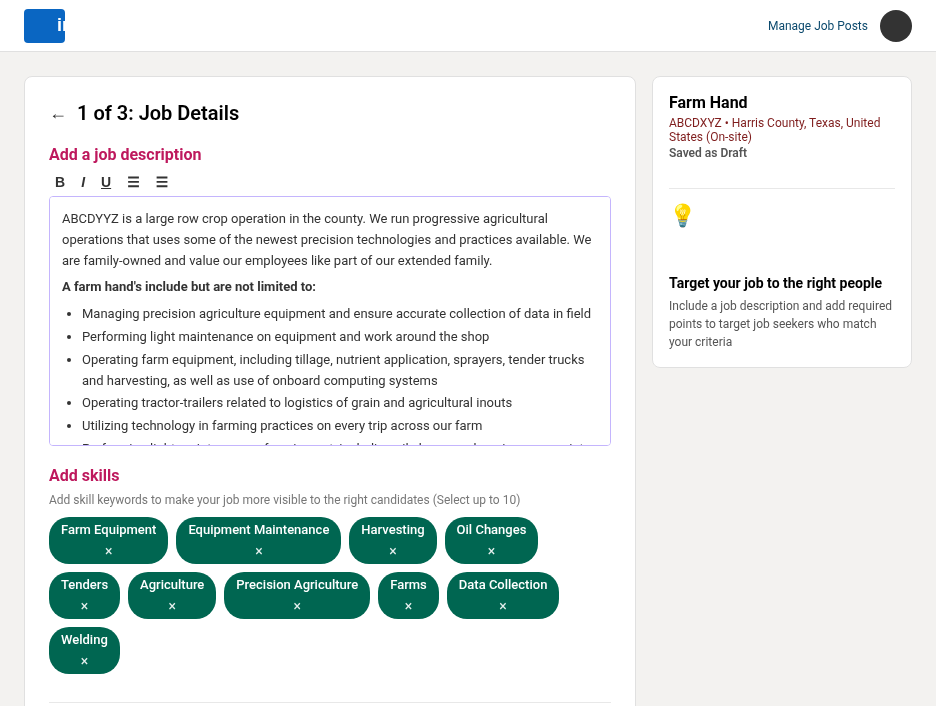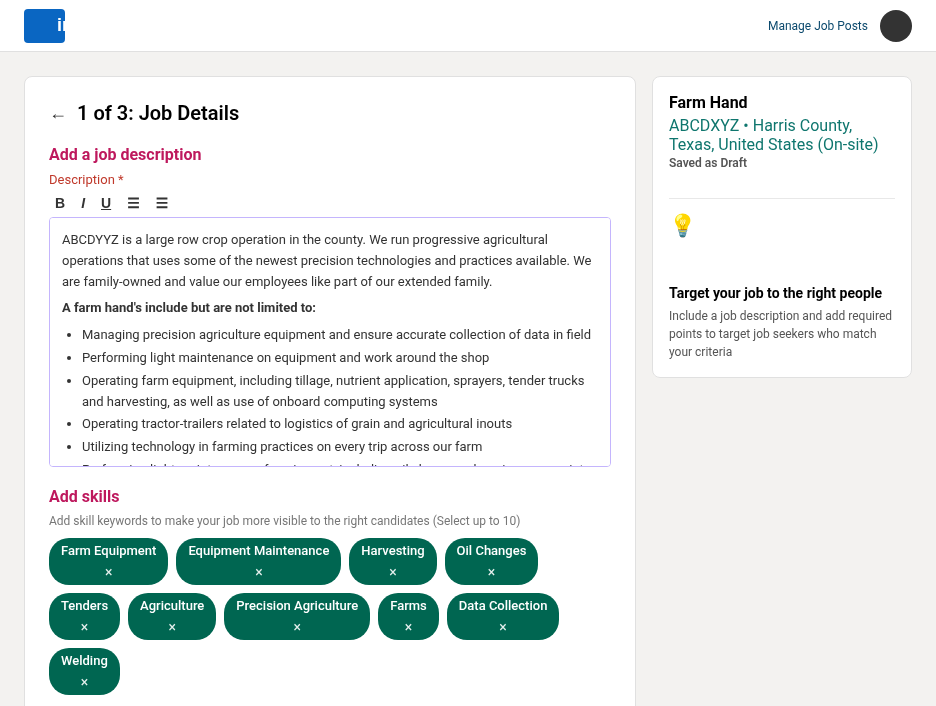--- a/index.html
+++ b/index.html
@@ -219,22 +219,22 @@
       border-radius: 8px;
       padding: 16px;
     }
     .job-title {
       font-size: 16px;
       font-weight: 700;
       color: #000;
       margin-bottom: 4px;
     }
     .job-meta {
-      font-size: 16px;
-      color: #0f766e;
+      font-size: 12px;
+      color: #7f1d1d;
       margin-bottom: 2px;
     }
     .job-draft {
       font-size: 12px;
       color: #555;
       margin-bottom: 28px;
     }
     .job-draft span { font-weight: 600; }
 
     .tip-section {
@@ -275,23 +275,20 @@
 <div class="main-content">
 
   <div class="left-panel">
 
     <div class="step-nav">
       <span class="back-arrow">←</span>
       <span class="step-title">1 of 3: Job Details</span>
     </div>
 
     <div class="section-title">Add a job description</div>
-    <div class="field-label">
-      <span>Description</span> <span style="color:#c0392b;">*</span>
-    </div>
 
     <div class="toolbar">
       <button class="toolbar-btn">B</button>
       <button class="toolbar-btn italic">I</button>
       <button class="toolbar-btn underline">U</button>
       <button class="toolbar-btn">☰</button>
       <button class="toolbar-btn">☰</button>
     </div>
 
     <div class="description-box">

